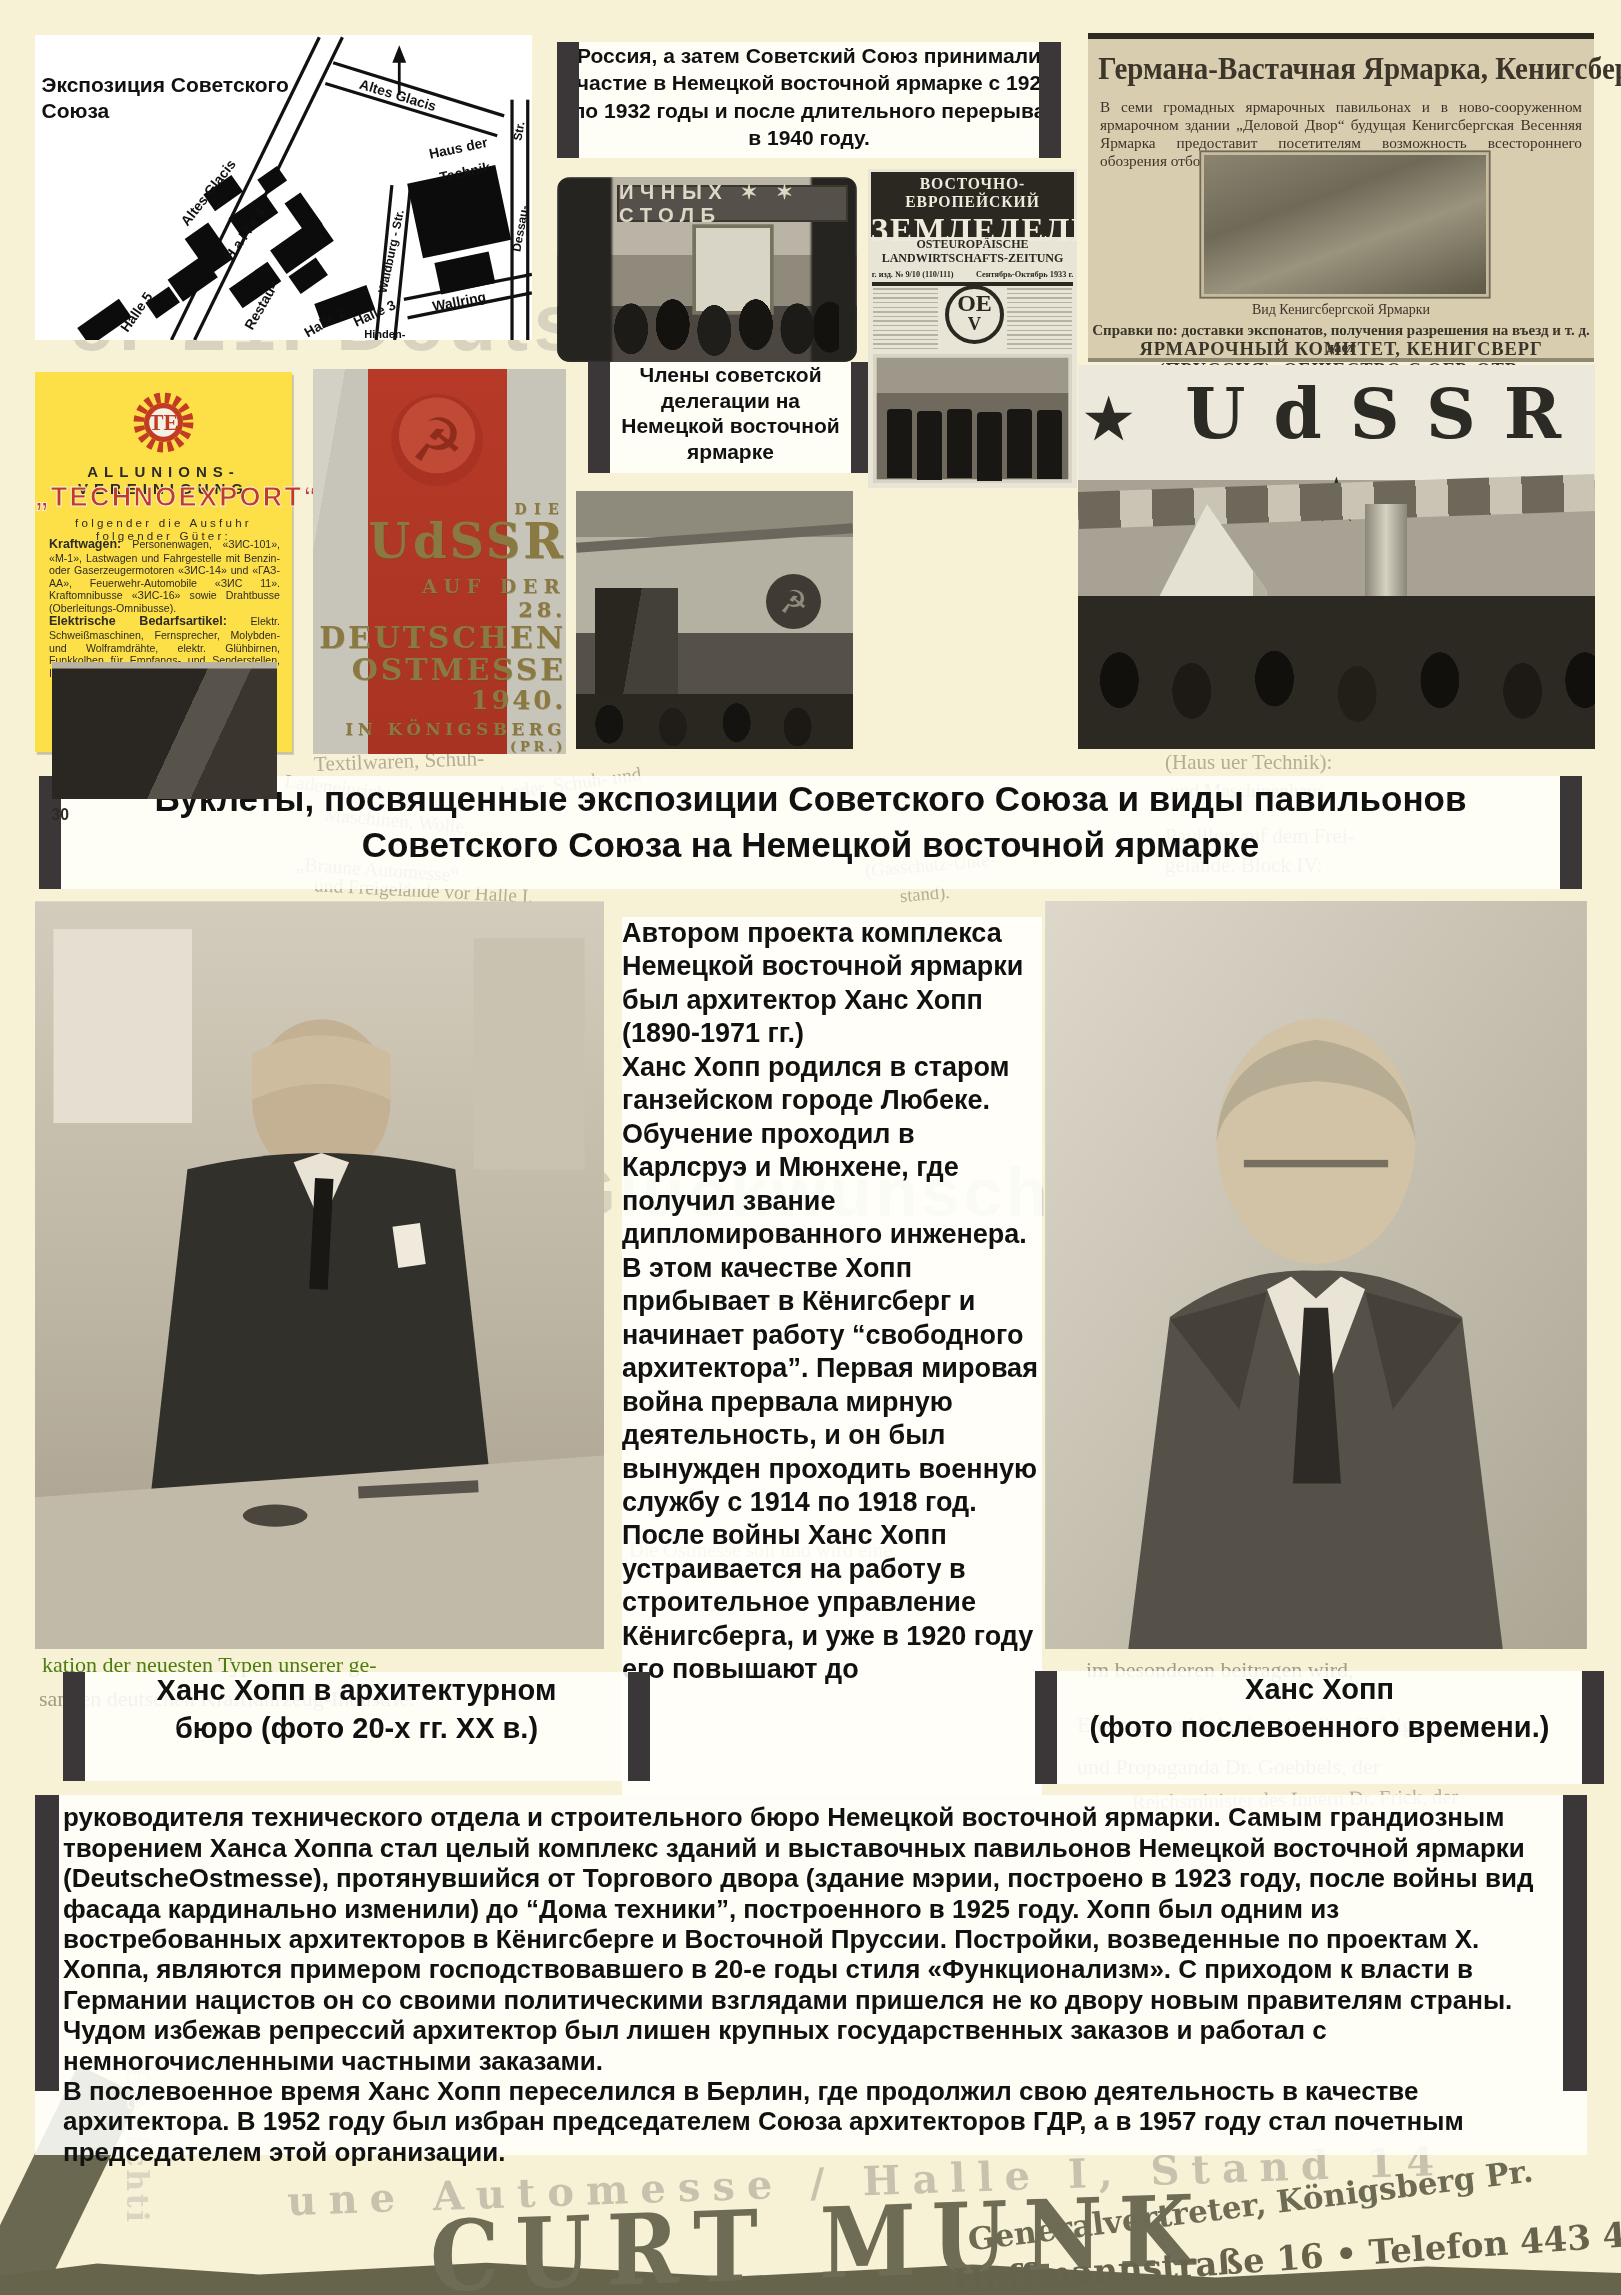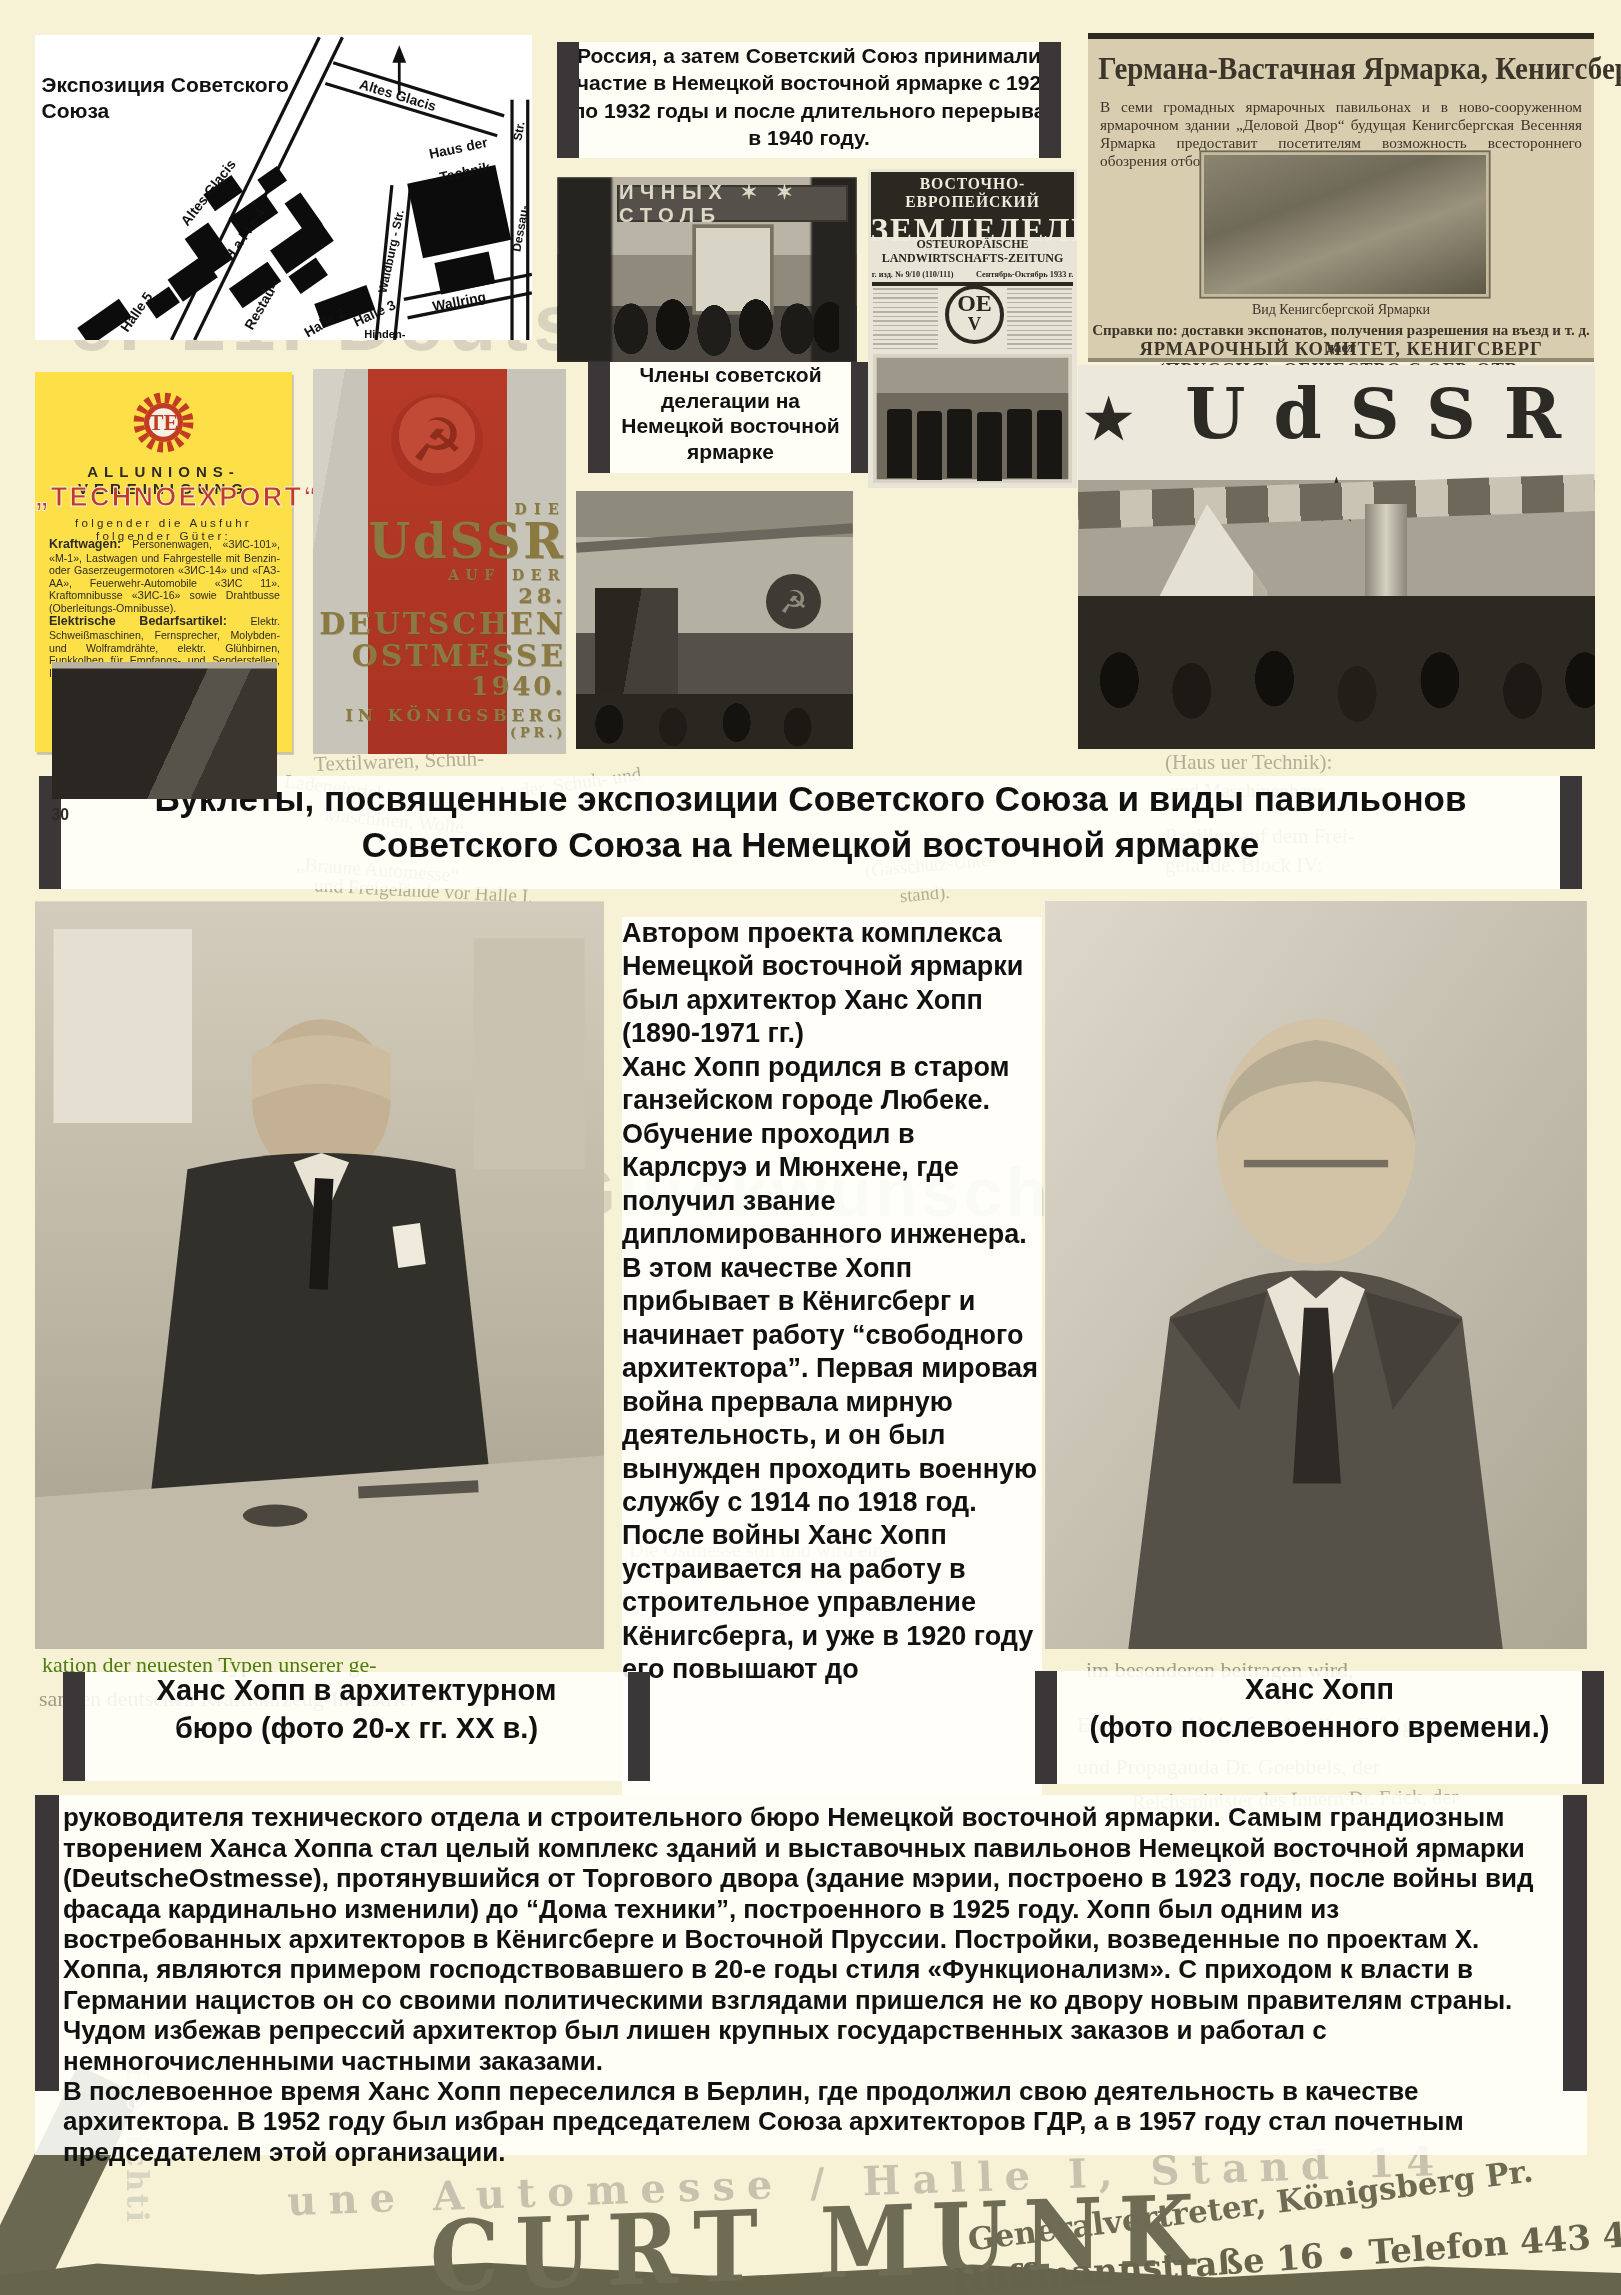--- a/index.html
+++ b/index.html
@@ -51,21 +51,21 @@
   .clip-head{left:10.2px;top:13px;width:485px;font-size:29px;font-weight:bold;white-space:nowrap;transform:scaleY(1.1);}
   .clip-body{left:12px;top:59px;width:482px;font-size:15.3px;line-height:1.18;text-align:justify;}
   .clip-photo{left:116px;top:116px;width:282px;height:139px;
       background:linear-gradient(160deg,#8a8470 0%,#6f6a58 35%,#9a947e 60%,#5d5847 100%);
       box-shadow:0 0 0 2.8px #c7bb9e,0 0 0 4.6px #6f6a58;}
   .clip-cap{left:0;top:263px;width:100%;text-align:center;font-size:14px;}
   .clip-f1{left:0;top:283px;width:100%;text-align:center;font-size:15px;font-weight:bold;}
   .clip-f2{left:0;top:300px;width:100%;text-align:center;font-size:18.5px;font-weight:bold;letter-spacing:0.9px;}
   
   .dphoto{left:557px;top:177px;width:300px;height:185px;z-index:3;
-      background:linear-gradient(#b9b4a6 0 42%,#8f8a7c 42% 70%,#4b4740 70% 100%);overflow:hidden;}
+      background:linear-gradient(#b9b4a6 0 42%,#8f8a7c 42% 70%,#4b4740 70% 100%);overflow:hidden;border-radius:13px;}
   .dphoto .foliage{position:absolute;top:0;bottom:0;width:55px;background:#262420;filter:blur(0.9px);}
   .dphoto .banner{position:absolute;left:60px;right:9.2px;top:8.3px;height:33px;background:#55514a;
       color:#ddd8c6;display:flex;align-items:center;justify-content:center;
       font-weight:bold;font-size:20.3px;letter-spacing:6.5px;border:2.8px solid #3a372f;}
   .dphoto .door{position:absolute;left:139px;top:51px;width:74px;height:83px;background:#d8d4c6;box-shadow:0 0 0 3.7px #77725f;}
   .dphoto .crowd{position:absolute;left:51px;right:18.5px;bottom:0;height:83px;
       background:radial-gradient(28px 42px at 10% 60%,#1d1b18 60%,transparent 61%),
                  radial-gradient(28px 42px at 28% 55%,#14120f 60%,transparent 61%),
                  radial-gradient(28px 42px at 46% 62%,#201e1a 60%,transparent 61%),
                  radial-gradient(28px 42px at 64% 55%,#171512 60%,transparent 61%),
@@ -105,21 +105,21 @@
   
   .red{left:313px;top:369px;width:253px;height:385px;background:linear-gradient(100deg,#d3d0c6 0 10%,#c7c4ba 10% 100%);z-index:3;overflow:hidden;}
   .red-band{position:absolute;left:55px;top:0;width:139px;height:100%;background:linear-gradient(#b73a28,#a93322);}
   .red-emblem{position:absolute;left:78px;top:25.4px;width:92px;height:92px;border-radius:50%;
       background:radial-gradient(circle at 50% 45%,#c14a36 0 55%,#a93322 56%);
       display:flex;align-items:center;justify-content:center;font-size:60px;color:#8f2c1c;}
   .red-text{position:absolute;left:0;top:132px;width:100%;text-align:right;color:#8a7a42;
       font-family:"DejaVu Serif",serif;font-weight:bold;text-shadow:0.5px 0.9px 0 #5c511f55;}
   .rt1{font-size:14px;letter-spacing:7.4px;}
   .rt2{font-size:48px;letter-spacing:2.8px;line-height:1.0;}
-  .rt3{font-size:14px;letter-spacing:6.5px;margin-top:2px;}
+  .rt3{font-size:19px;letter-spacing:6.5px;margin-top:10px;}
   .rt4{font-size:21px;letter-spacing:3.7px;}
   .rt5{font-size:30px;letter-spacing:2.8px;line-height:1.05;}
   .rt6{font-size:26px;letter-spacing:2.8px;}
   .rt7{font-size:16.6px;letter-spacing:4.6px;margin-top:3.7px;}
   .rt8{font-size:13px;letter-spacing:3.7px;}
   
   .dcap{left:588px;top:362px;width:285px;height:111px;font-size:21px;line-height:1.22;}
   
   .hall{left:576px;top:491px;width:277px;height:258px;z-index:3;overflow:hidden;
      background:linear-gradient(#8e8a7c 0 18%,#b5b1a2 18% 55%,#55514a 55% 100%);}

